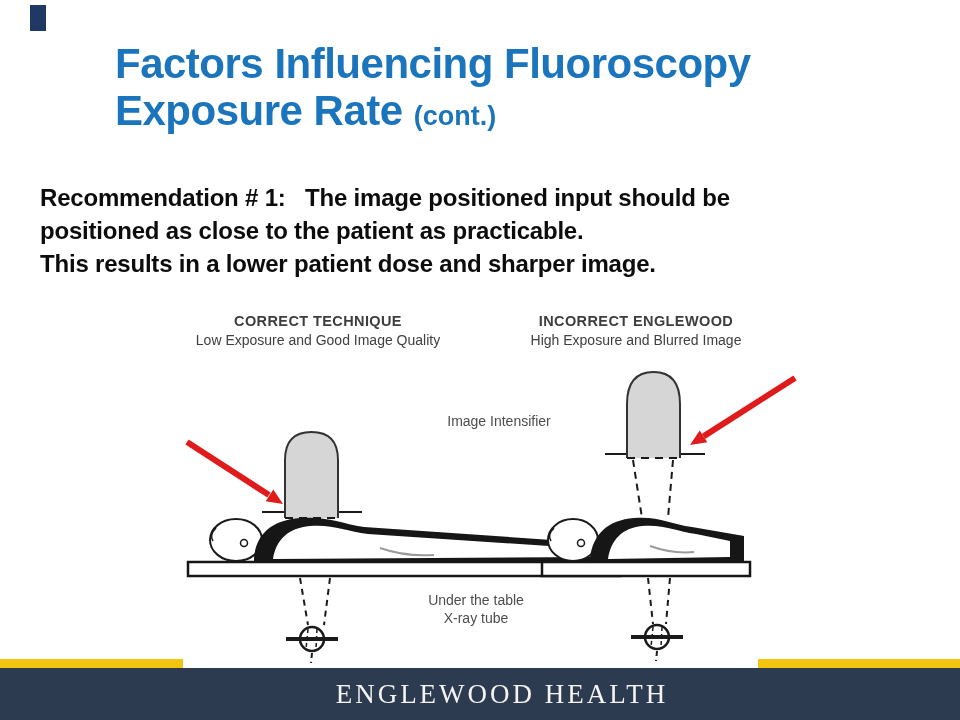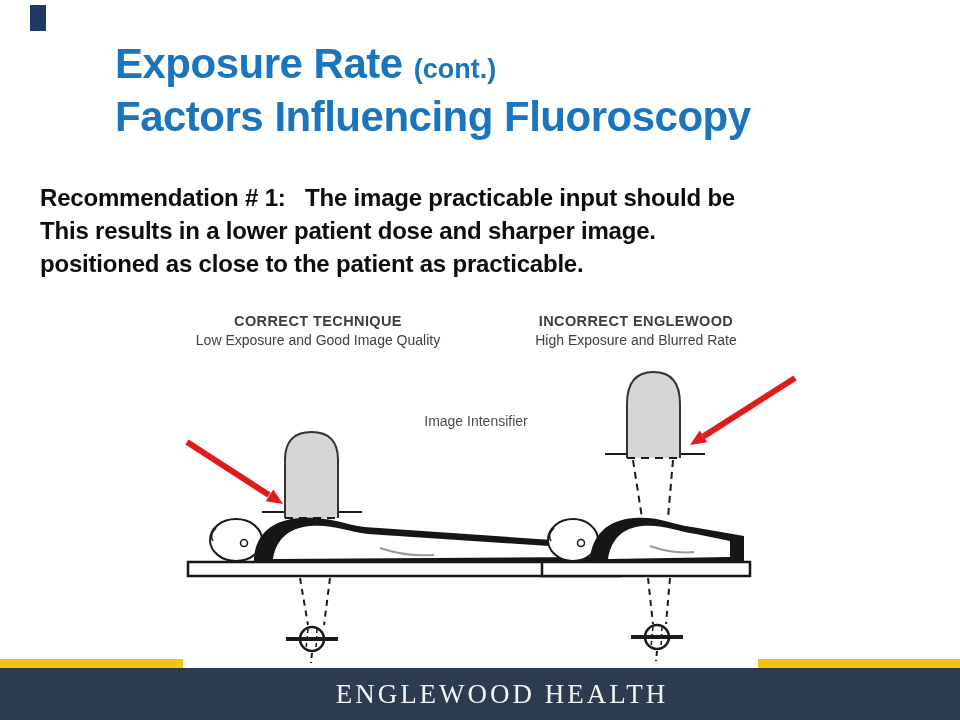--- a/index.html
+++ b/index.html
@@ -38,41 +38,45 @@
          letter-spacing:3px;font-weight:500;}
 </style>
 </head>
 <body>
 
 <div class="canvas">
 
   <div class="corner-bar"></div>
 
   <div class="title">
+    <div>Factors Influencing Fluoroscopy</div>
     <div><span>Exposure Rate </span><span class="cont">(cont.)</span></div>
-    <div>Factors Influencing Fluoroscopy</div>
   </div>
 
   <div class="bodytext">
-    <div class="pre">Recommendation # 1:   The image practicable input should be</div>
+    <div class="pre">Recommendation # 1:   The image positioned input should be</div>
+    <div class="pre">positioned as close to the patient as practicable.</div>
     <div class="pre">This results in a lower patient dose and sharper image.</div>
-    <div class="pre">positioned as close to the patient as practicable.</div>
   </div>
 
   <div class="diag-head" style="left:158px;">
     <div class="h1">CORRECT TECHNIQUE</div>
     <div class="h2">Low Exposure and Good Image Quality</div>
   </div>
   <div class="diag-head" style="left:476px;">
     <div class="h1">INCORRECT ENGLEWOOD</div>
-    <div class="h2">High Exposure and Blurred Rate</div>
+    <div class="h2">High Exposure and Blurred Image</div>
   </div>
 
-  <div class="lbl" style="left:401px;top:413px;width:150px;">Image Intensifier</div>
+  <div class="lbl" style="left:424px;top:413px;width:150px;">Image Intensifier</div>
 
+  <div class="lbl" style="left:396px;top:591px;width:160px;line-height:18px;">
+    <div>Under the table</div>
+    <div>X-ray tube</div>
+  </div>
 
   <svg style="left:170px;top:420px;" width="460" height="250" viewBox="0 0 460 250">
 
     <line x1="92" y1="92" x2="192" y2="92" class="stroke" stroke-width="1.8"></line>
 
     <path d="M115,98 V40 Q115,12 141.5,12 Q168,12 168,40 V98" fill="#d6d6d6" stroke="#333" stroke-width="2"></path>
     <line x1="115" y1="98" x2="168" y2="98" class="stroke" stroke-width="2" stroke-dasharray="8,6"></line>
 
     <g>
       <line x1="17" y1="22" x2="99" y2="75" stroke="#e01b1b" stroke-width="6"></line>

